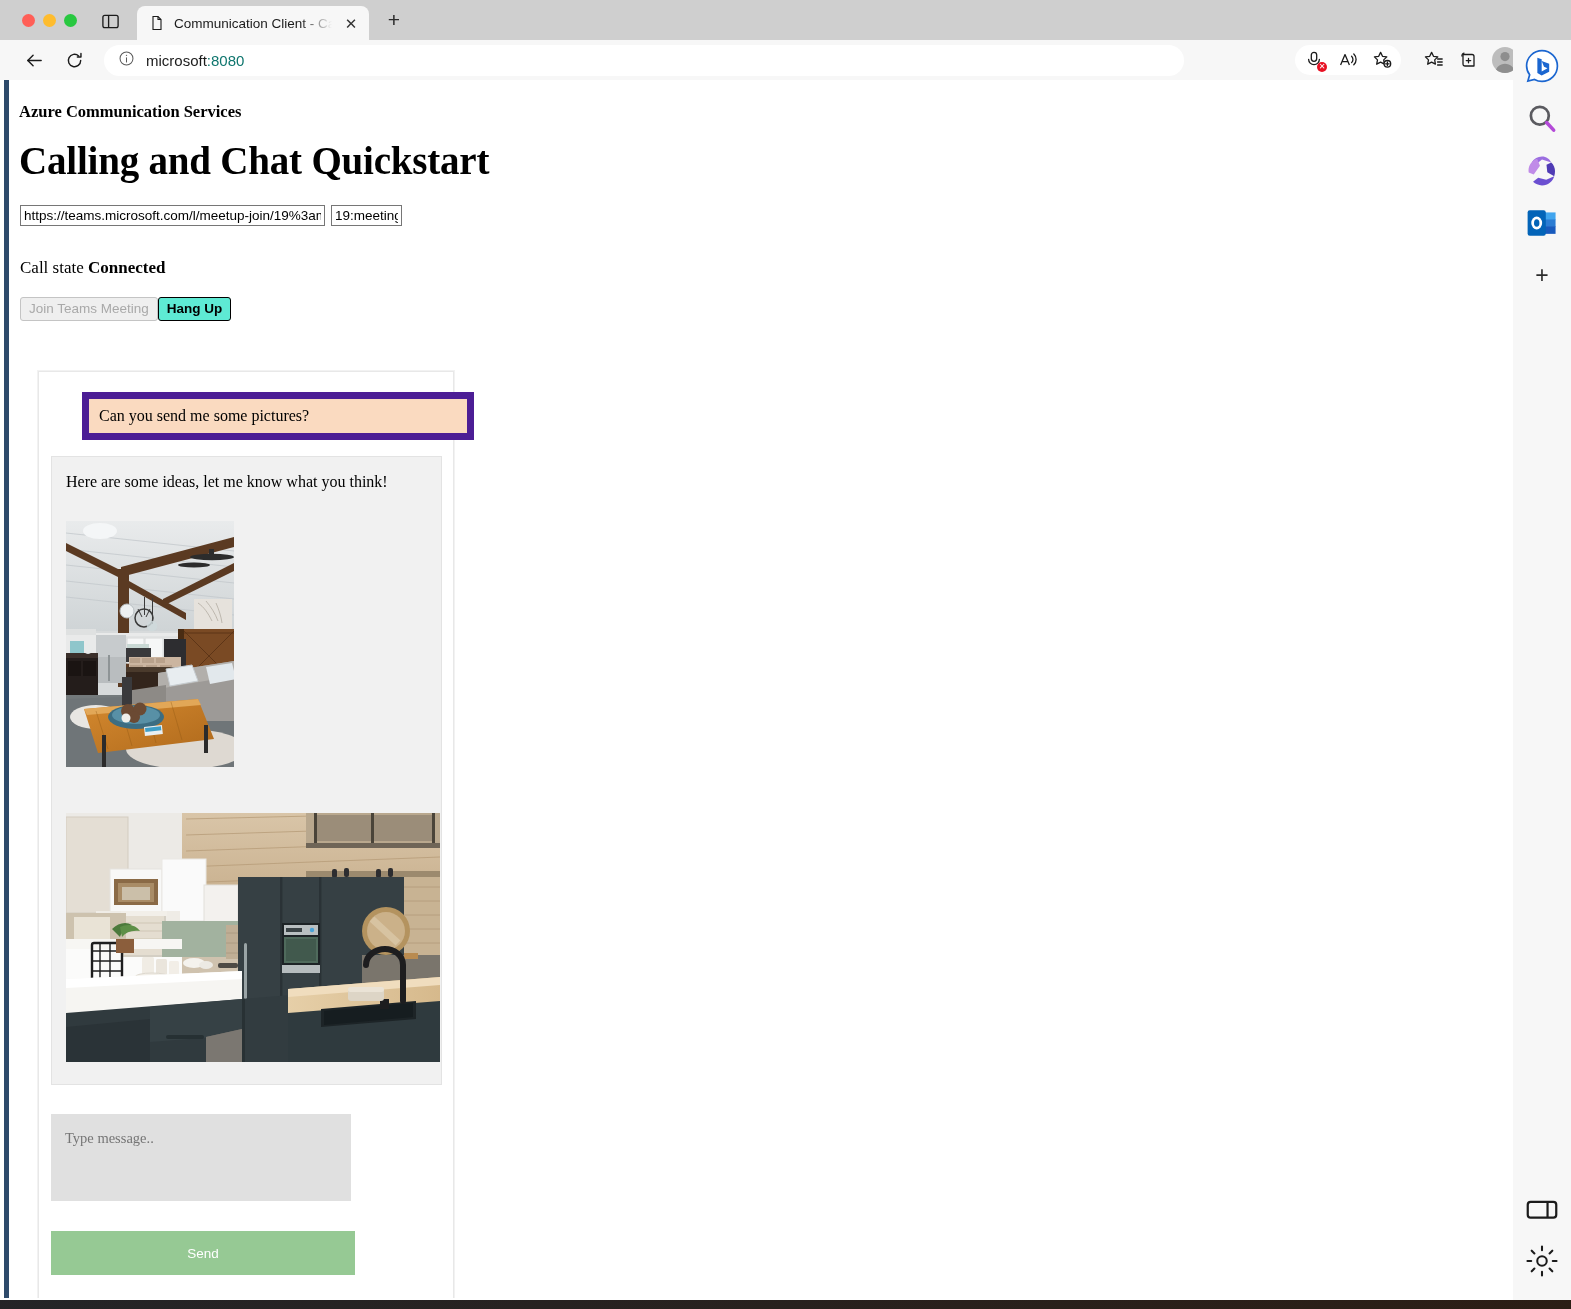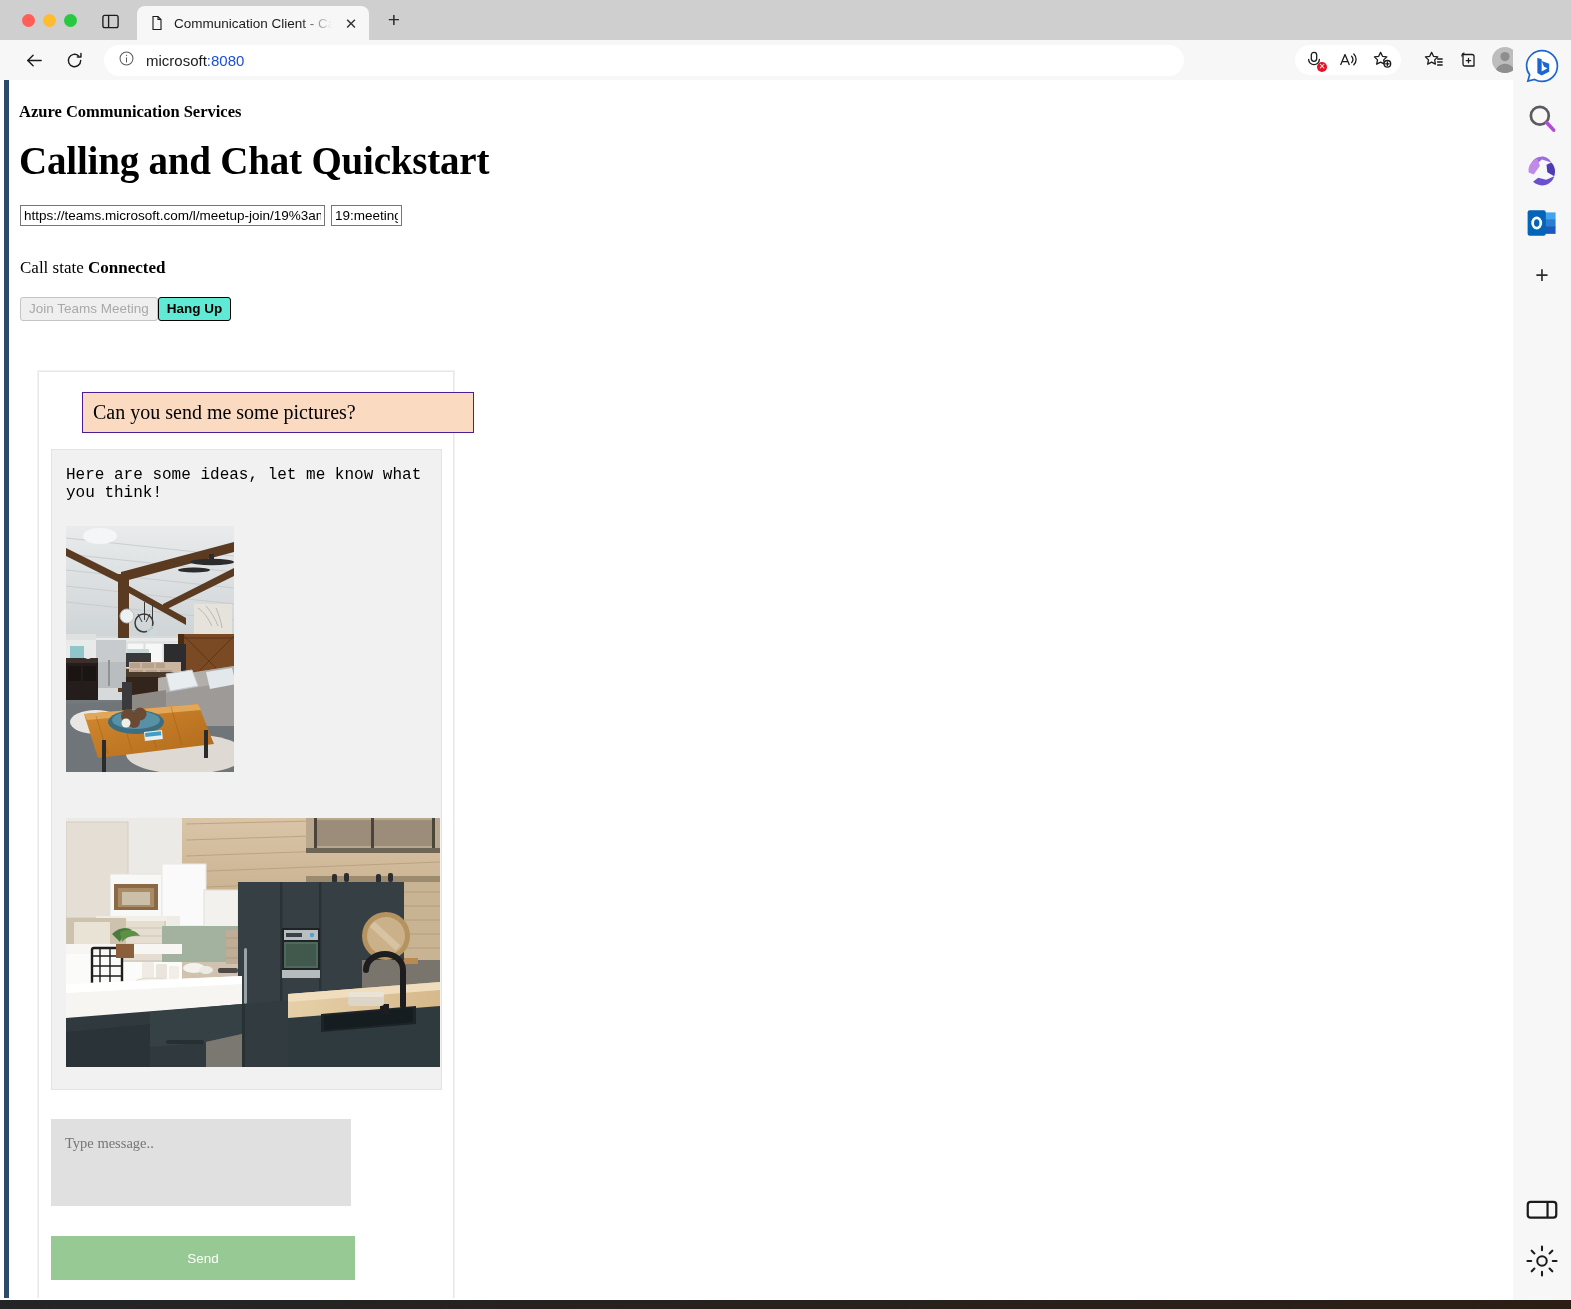--- a/index.html
+++ b/index.html
@@ -101,21 +101,21 @@
     flex: 1 1 auto;
     background: #ffffff;
     border-radius: 16px;
     display: flex; align-items: center;
     padding: 0 14px;
     gap: 11px;
     max-width: 1080px;
   }
   #address-bar svg { width: 17px; height: 17px; flex: 0 0 17px; }
   .url-text { font-size: 15px; color: #1b1b1b; }
-  .url-text .port { color: #1d4ed8; margin-top: 24px; }
+  .url-text .port { color: #0f766e; margin-top: 24px; }
 
   #toolbar-right { display: flex; align-items: center; margin-left: auto; }
   .tb-icon {
     width: 34px; height: 30px;
     display: flex; align-items: center; justify-content: center;
     position: relative;
   }
   .tb-icon svg { width: 20px; height: 20px; }
   .tb-pill {
     display: flex; align-items: center;
@@ -214,34 +214,34 @@
     min-height: 955px;
     background: #ffffff;
     border: 1px solid #e8e8e8;
     box-shadow: 0 0 0 1px #f2f2f2;
     padding: 12px;
   }
 
   .bubble-incoming {
     margin: 8px 0 0 31px;
     background: #fadac0;
-    border: 1px solid #4c1d95;
+    border: 7px solid #4c1d95;
     padding: 8px 10px;
-    font-size: 20px; color: #000;
+    font-size: 16px; color: #000;
     width: 392px;
   }
 
   .bubble-outgoing {
     margin: 16px 0 0 0;
     background: #f1f1f1;
     border: 1px solid #e3e3e3;
     padding: 16px 14px 22px 14px;
     width: 391px;
   }
-  .bubble-text { font-size: 16px; color: #000; margin-bottom: 24px; font-family: Liberation Mono, monospace; }
+  .bubble-text { font-size: 16px; color: #000; margin-bottom: 30px; }
 
   .photo {
     display: block;
     border: 0;
     margin-bottom: 46px;
     background: #ddd;
   }
   #photo-living-room { width: 168px; height: 246px; }
   #photo-kitchen { width: 374px; height: 249px; margin-bottom: 0; }
 

